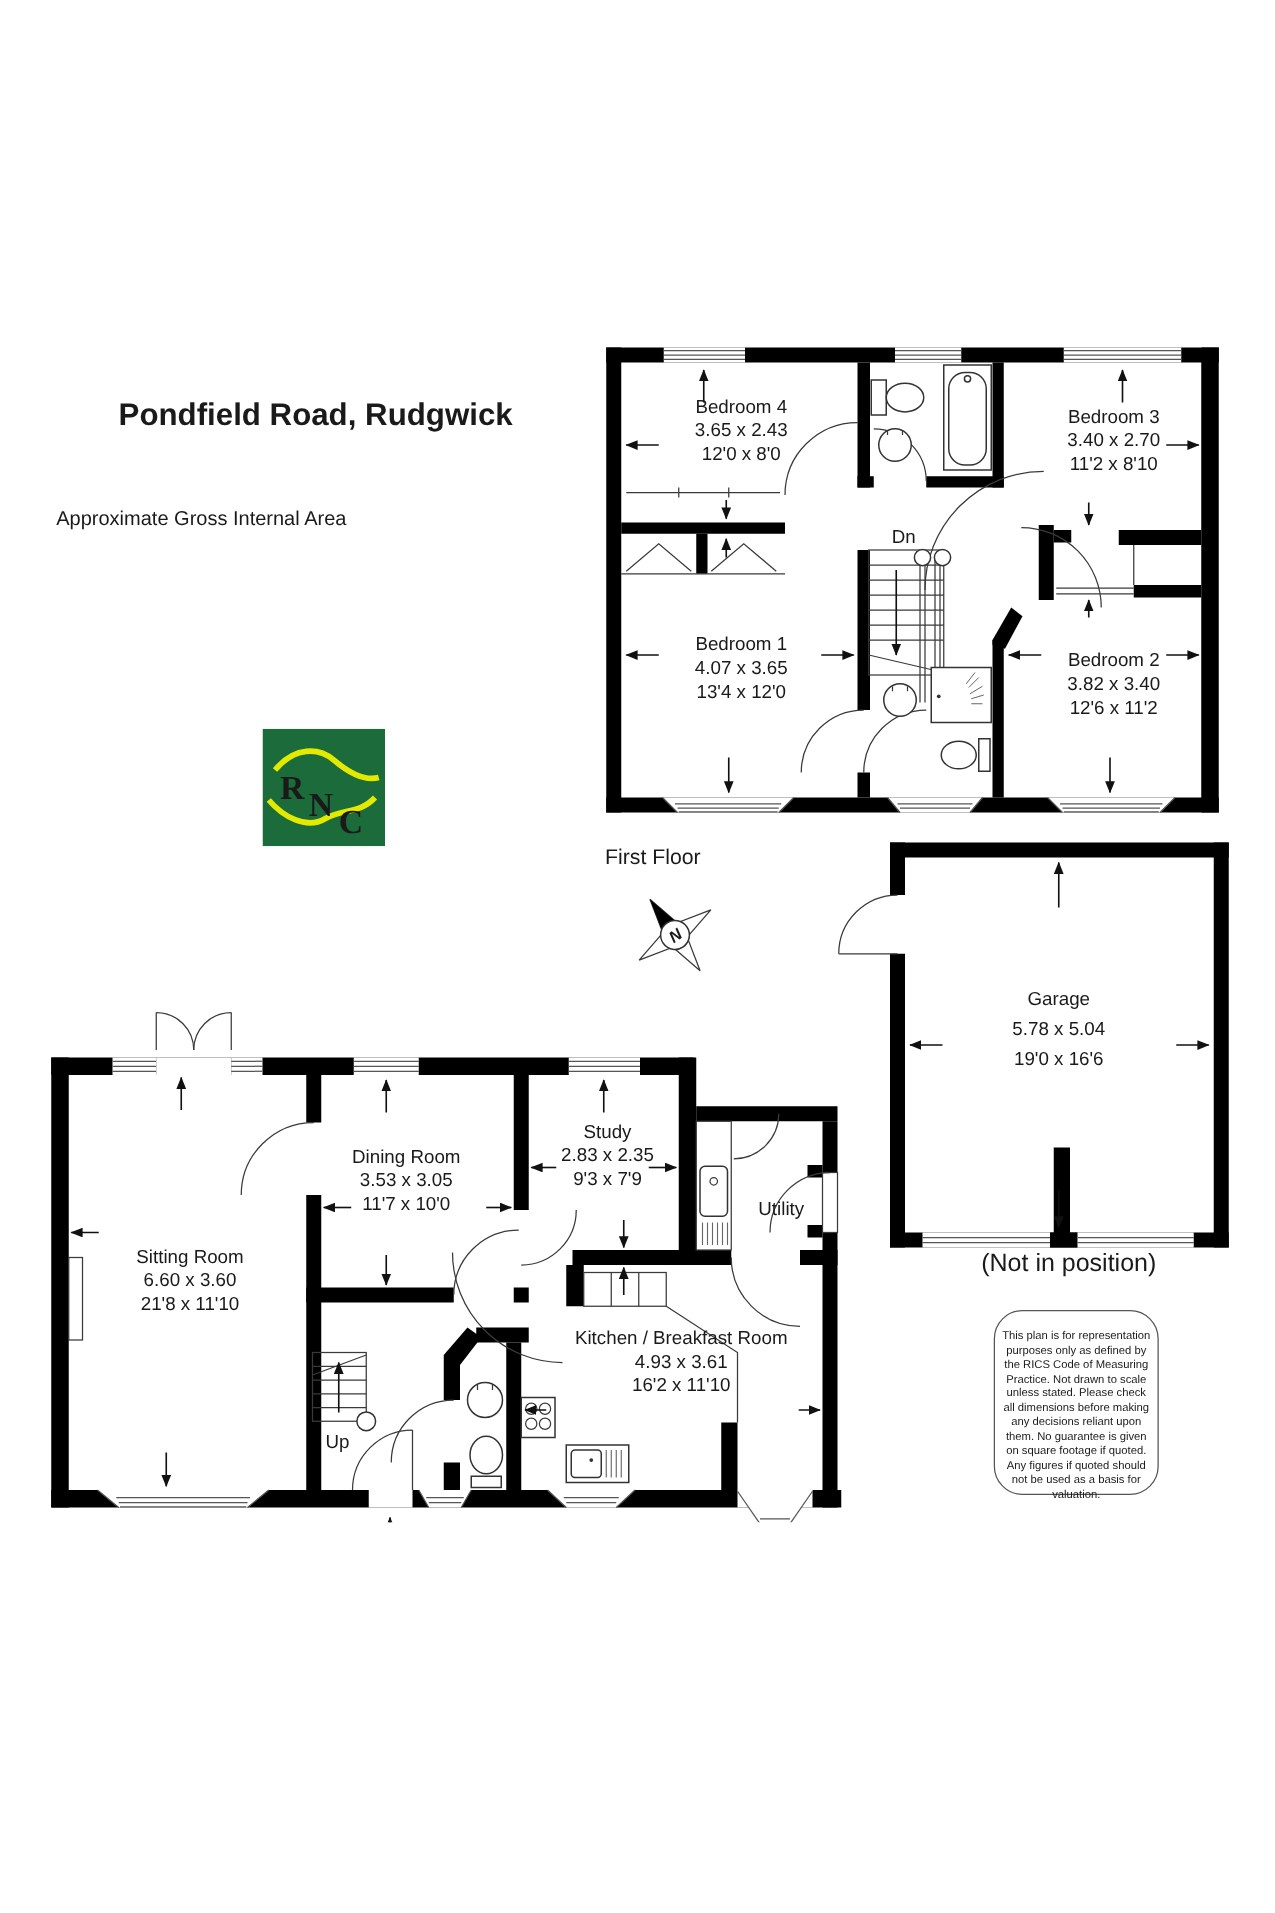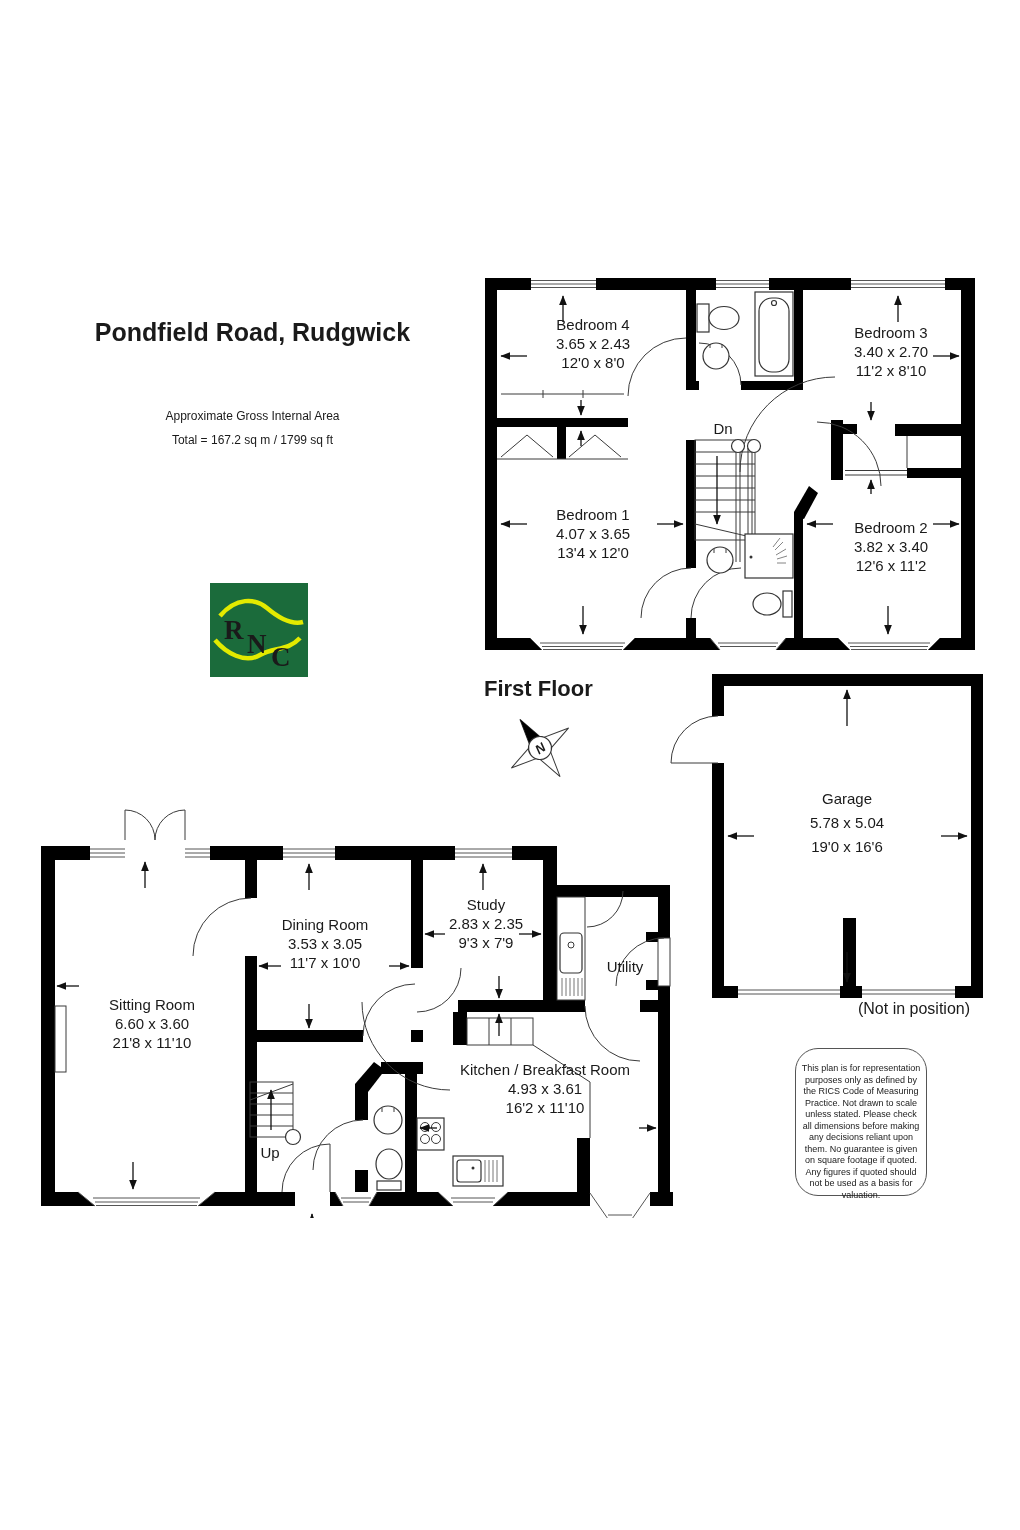--- a/index.html
+++ b/index.html
@@ -1,22 +1,22 @@
 <!DOCTYPE html>
 <html><head>
 <meta charset="utf-8">
 <style>
   html,body{margin:0;padding:0;background:#fff;}
   #canvas{position:relative;width:1020px;height:1218px;background:#fff;overflow:hidden;
           font-family:"Liberation Sans", sans-serif;color:#1a1a1a;}
   .abs{position:absolute;}
   .title{font-size:25px;font-weight:bold;text-align:center;letter-spacing:0px;}
-  .areas{font-size:12px;line-height:24px;text-align:center;}
-  .floorlabel{font-size:22px;font-weight:bold;}
-  .note{font-size:16px;text-align:right;}
+  .areas{font-size:16px;line-height:24px;text-align:left;}
+  .floorlabel{font-size:17px;font-weight:normal;}
+  .note{font-size:20px;text-align:center;}
   .disclaimer{border:1px solid #555;background:#fff;font-size:9px;line-height:11.5px;
               text-align:center;padding:14px 5px 6px 5px;box-sizing:border-box;}
   svg text{fill:#1a1a1a;}
   .rlabel{font-size:15px;text-anchor:middle;}
   .slabel{font-size:15px;text-anchor:middle;}
   .wall{fill:#000;stroke:none;}
   .thin{fill:none;stroke:#3a3a3a;stroke-width:1;}
   .glz{fill:none;stroke:#555;stroke-width:1;}
   .fix{fill:#fff;stroke:#333;stroke-width:1.2;}
   .arc{fill:none;stroke:#3a3a3a;stroke-width:1;}
@@ -25,21 +25,20 @@
 </style>
 </head>
 <body>
 
 <div id="canvas">
 
   <div class="abs title" style="left:40px;top:318px;width:425px;">Pondfield Road, Rudgwick</div>
 
   <div class="abs areas" style="left:45px;top:404px;width:415px;">
     <div>Approximate Gross Internal Area</div>
-    <div>Total = 167.2 sq m / 1799 sq ft</div>
   </div>
 
   <svg class="abs" style="left:210px;top:583px;" width="98" height="94" viewBox="0 0 98 94">
     <rect x="0" y="0" width="98" height="94" fill="#1b6b3b"></rect>
     <path d="M 10 33 C 26 14, 45 15, 57 25 C 70 36, 82 42, 93 39" fill="none" stroke-width="4.5" stroke="#e3ea00"></path>
     <path d="M 5 57 C 16 70, 35 81, 50 72 C 64 64, 78 68, 90 55" fill="none" stroke-width="4.5" stroke="#e3ea00"></path>
     <text x="14" y="56" font-family="Liberation Serif, serif" font-size="27" font-weight="bold" fill="#e3ea00">R</text>
     <text x="37" y="70" font-family="Liberation Serif, serif" font-size="27" font-weight="bold" fill="#e3ea00">N</text>
     <text x="61" y="83" font-family="Liberation Serif, serif" font-size="27" font-weight="bold" fill="#e3ea00">C</text>
   </svg>

